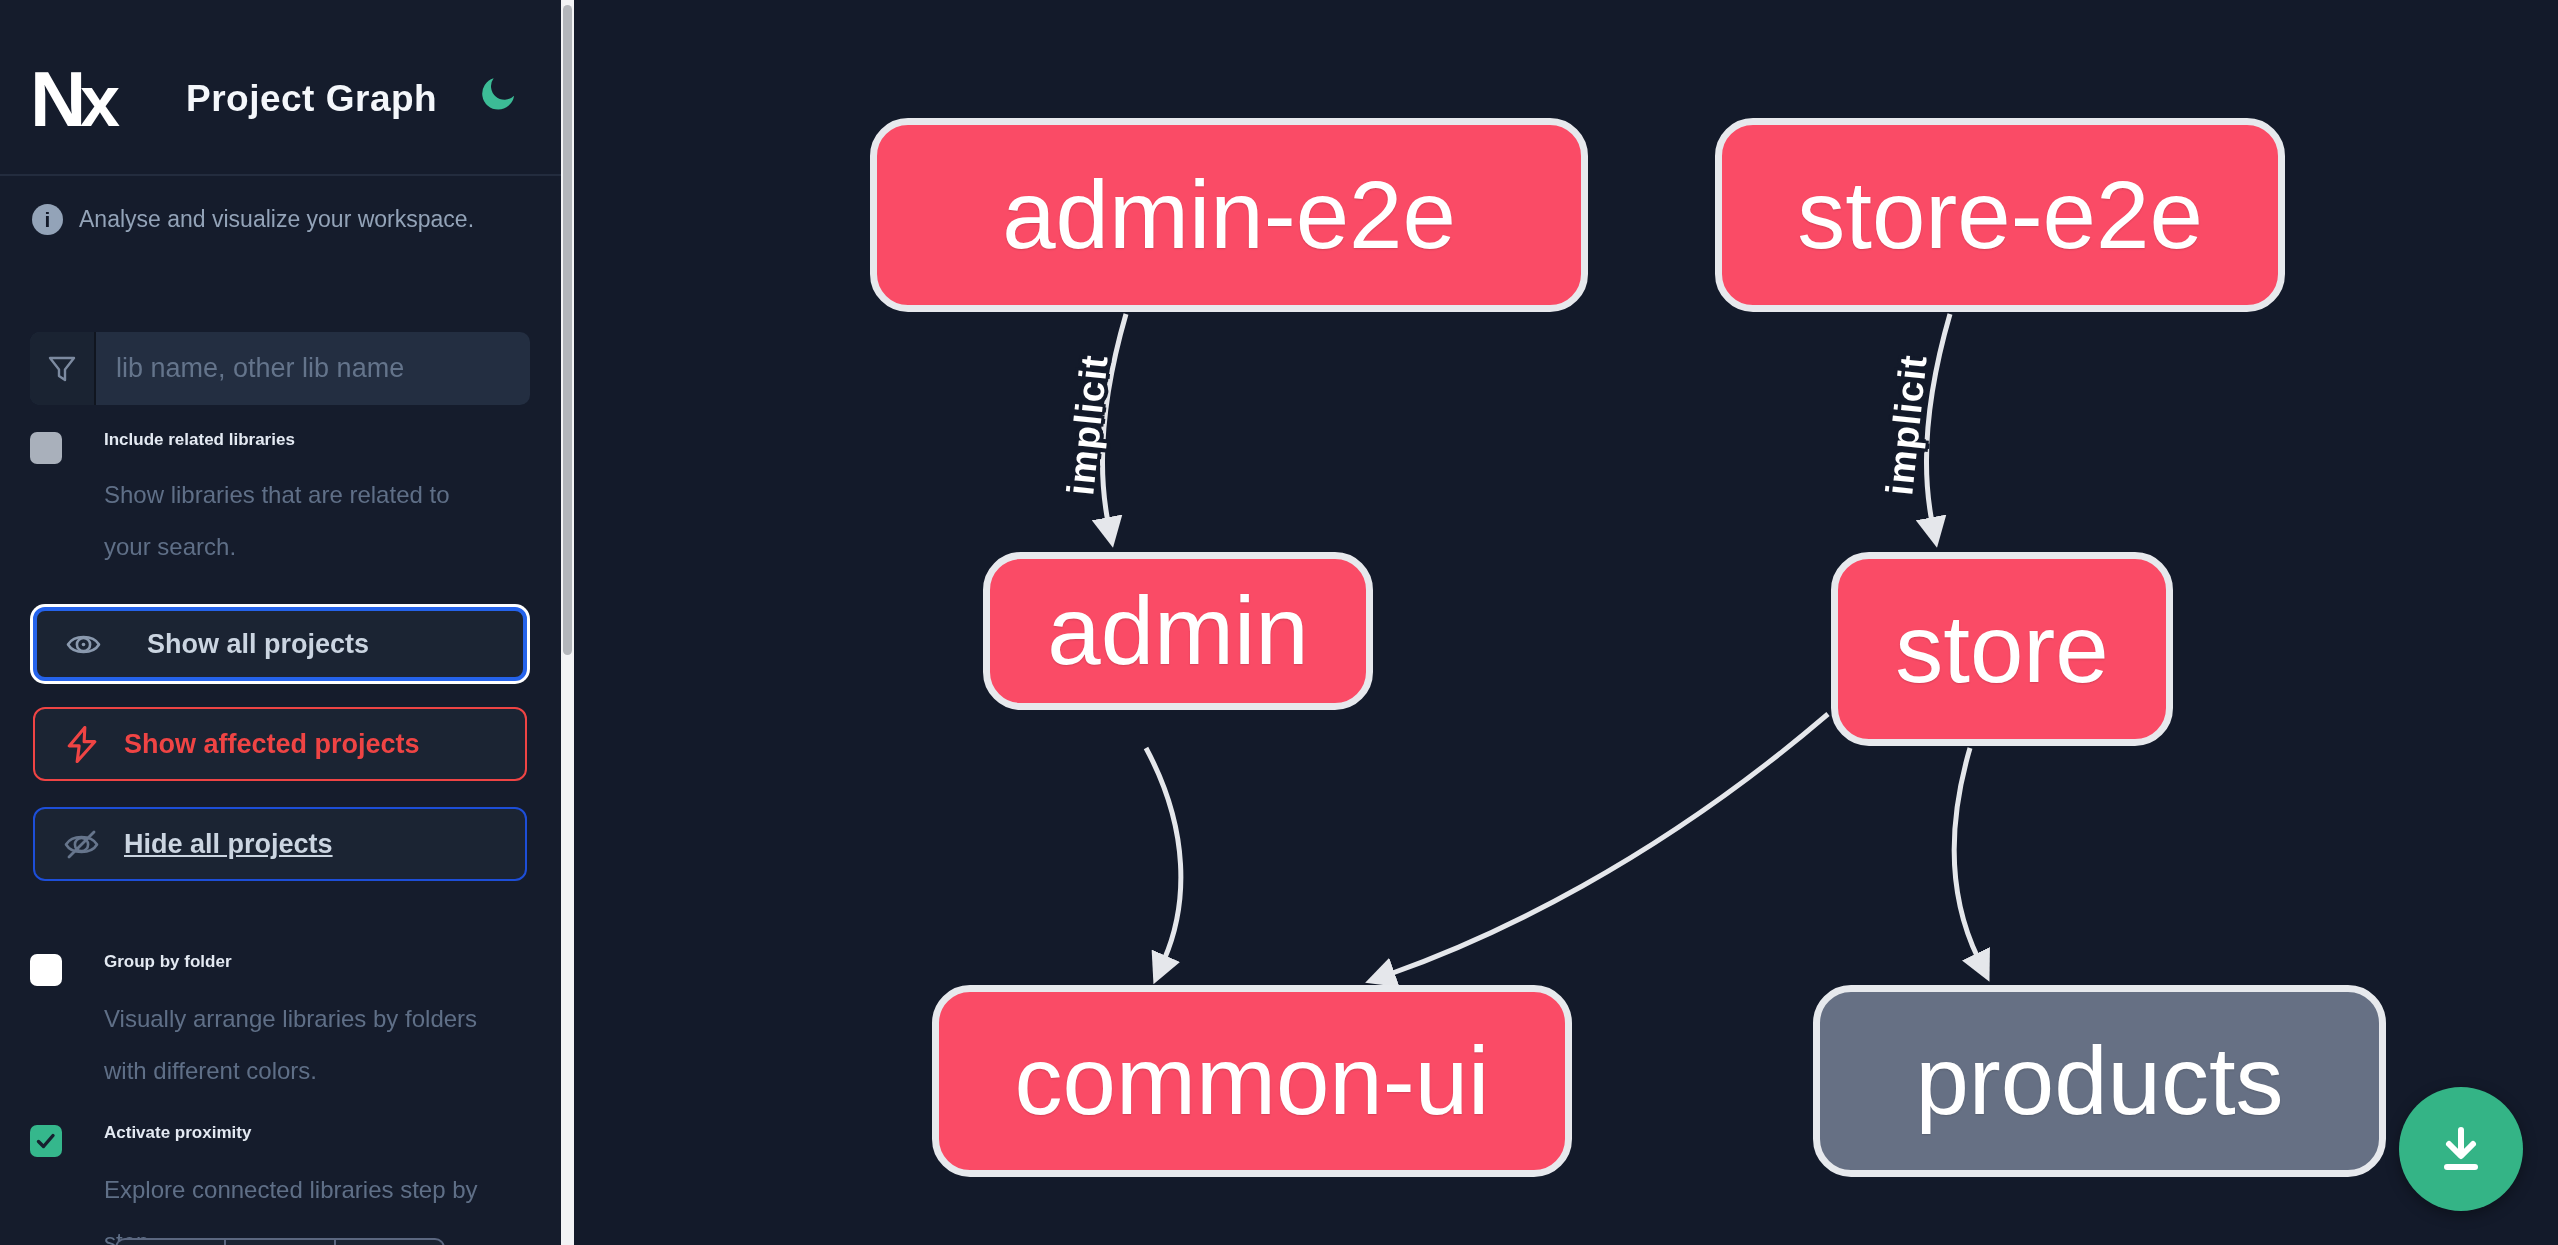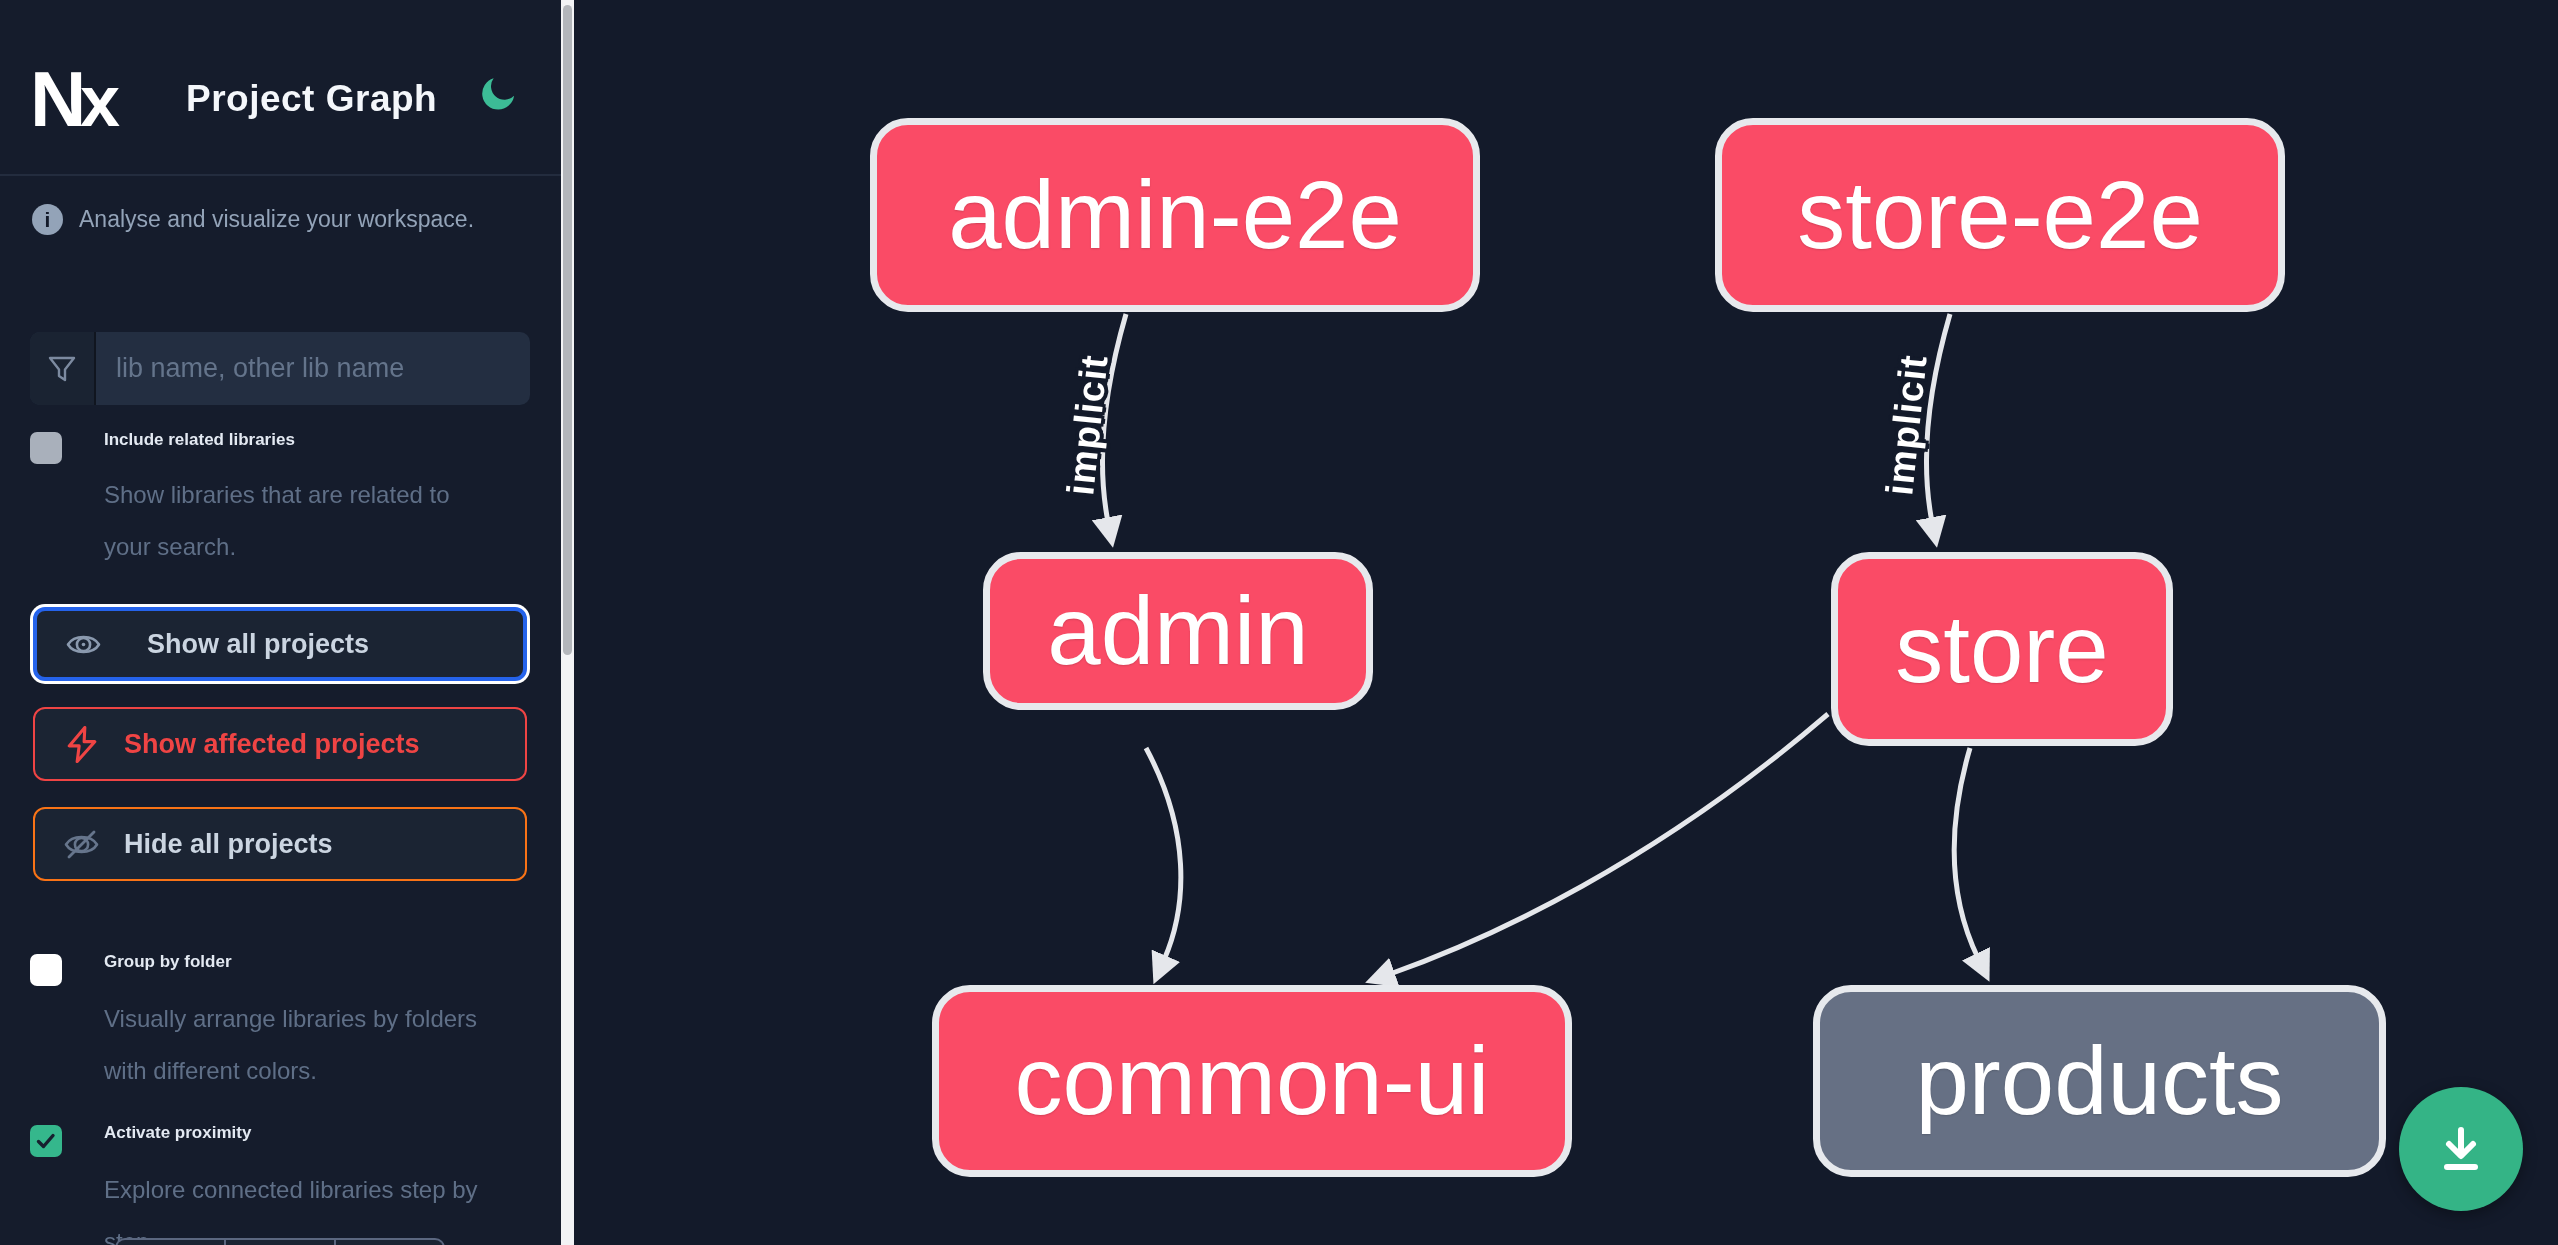--- a/index.html
+++ b/index.html
@@ -60,21 +60,21 @@
 
   .action-btn {
     position:absolute; left:33px; width:494px; height:74px;
     background:#1b2433; border-radius:12px;
     display:flex; align-items:center; gap:24px; padding-left:28px;
     font-size:27px; font-weight:600; color:#cbd5e1; cursor:pointer;
     font-family:"Liberation Sans", sans-serif;
   }
   .btn-focus { border:4px solid #2563eb; box-shadow:0 0 0 3px #ffffff;gap:45px; }
   .btn-red   { border:2px solid #ef4444; color:#ef4444; }
-  .btn-gray  { border:2px solid #f97316; }
+  .btn-gray  { border:2px solid #1d4ed8;text-decoration:underline; }
   .action-btn .ico { display:flex; width:37px; height:37px; flex:0 0 auto; align-items:center; justify-content:center; }
 
   .segmented-partial {
     position:absolute; left:115px; top:1238px; width:330px; height:18px;
     border:2px solid #5b6780; border-bottom:none; border-radius:10px 10px 0 0;
     background:#1b2433; display:flex;
   }
   .segmented-partial .seg { flex:1; border-right:2px solid #5b6780; }
   .segmented-partial .seg:last-child { border-right:none; }
 
@@ -227,21 +227,21 @@
       <path d="M 1950,314 C 1928,390 1920,460 1932,522" marker-end="url(#ah)"></path>
       <path d="M 1146,748 C 1190,830 1188,905 1164,960" marker-end="url(#ah)"></path>
       <path d="M 1828,714 C 1655,862 1492,938 1390,974" marker-end="url(#ah)"></path>
       <path d="M 1970,748 C 1946,830 1950,900 1978,958" marker-end="url(#ah)"></path>
     </g>
   </svg>
 
   <div class="edge-label" style="left:1088px; top:425px;">implicit</div>
   <div class="edge-label" style="left:1907px; top:425px;">implicit</div>
 
-  <div class="gnode affected" style="left:870px;  top:118px; width:610px; height:194px;">admin-e2e</div>
+  <div class="gnode affected" style="left:870px;  top:118px; width:718px; height:194px;">admin-e2e</div>
   <div class="gnode affected" style="left:1715px; top:118px; width:570px; height:194px;">store-e2e</div>
   <div class="gnode affected" style="left:983px;  top:552px; width:390px; height:158px;">admin</div>
   <div class="gnode affected" style="left:1831px; top:552px; width:342px; height:194px;">store</div>
   <div class="gnode affected" style="left:932px;  top:985px; width:640px; height:192px;">common-ui</div>
   <div class="gnode normal" style="left:1813px; top:985px; width:573px; height:192px;">products</div>
 
   <button class="fab">
     <svg width="62" height="62" viewBox="0 0 62 62">
       <line x1="31" y1="12" x2="31" y2="36" stroke="#ffffff" stroke-width="6" stroke-linecap="round"></line>
       <polyline points="19,26 31,38 43,26" fill="none" stroke="#ffffff" stroke-width="6" stroke-linecap="round" stroke-linejoin="round"></polyline>

